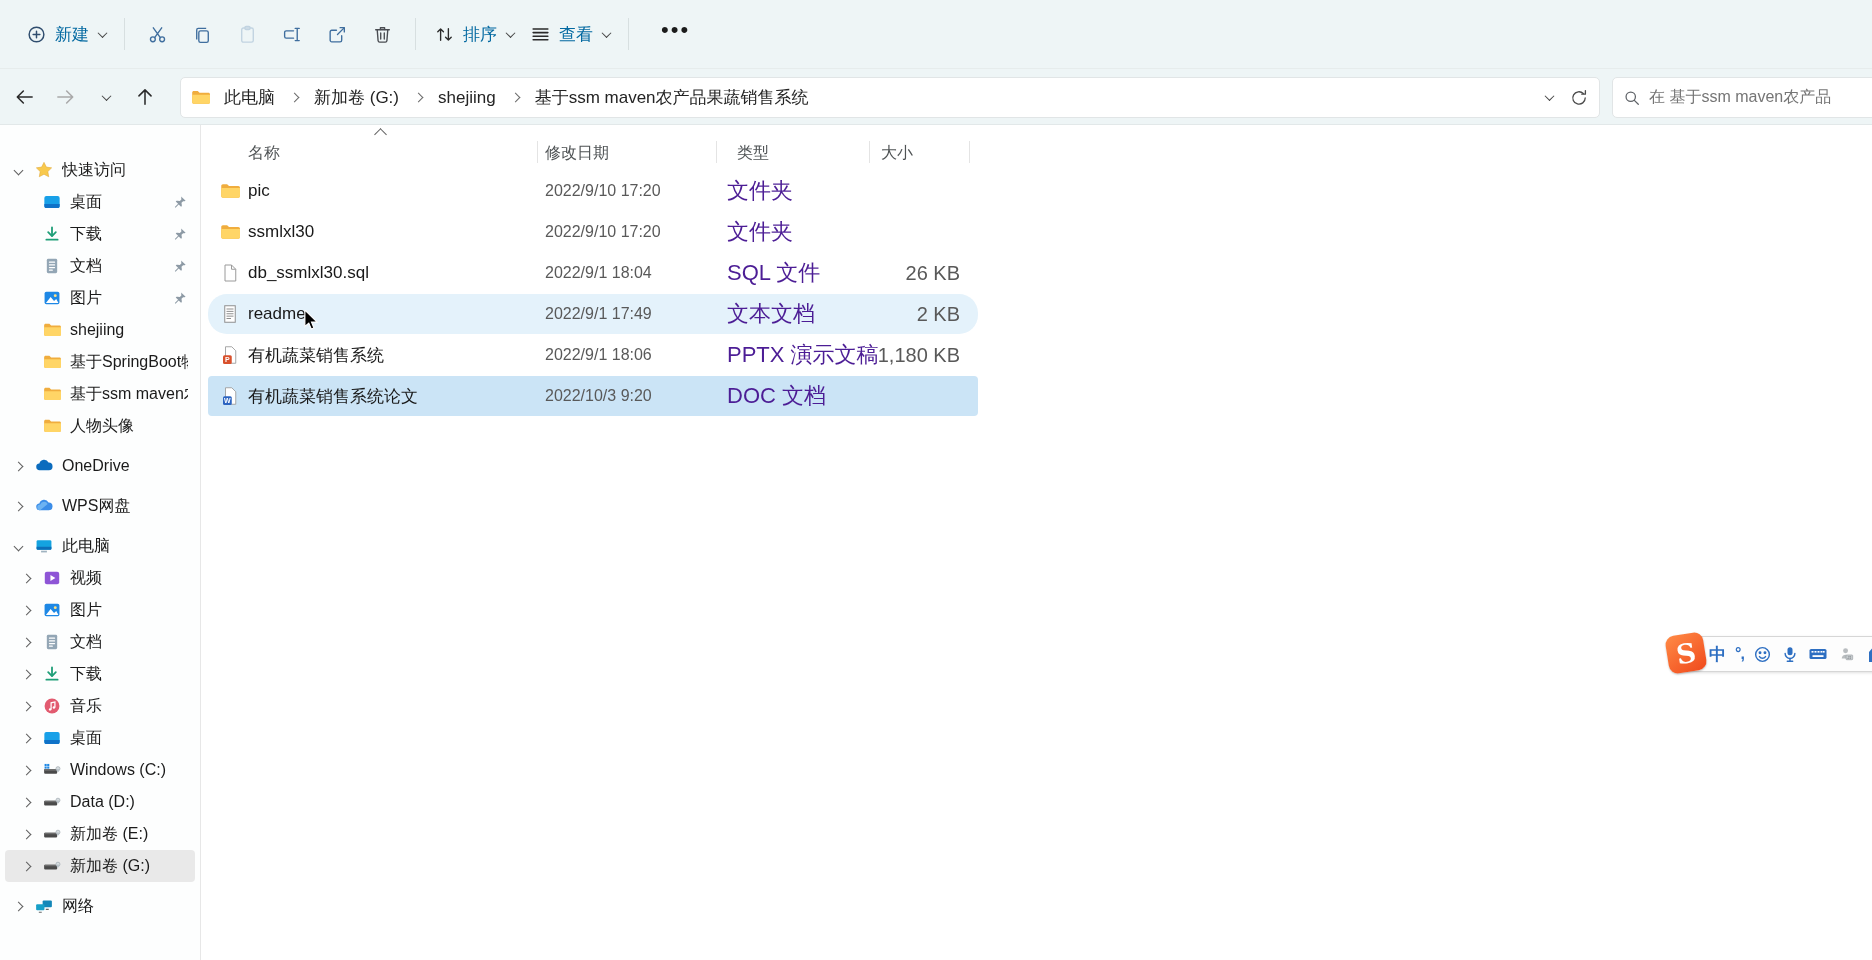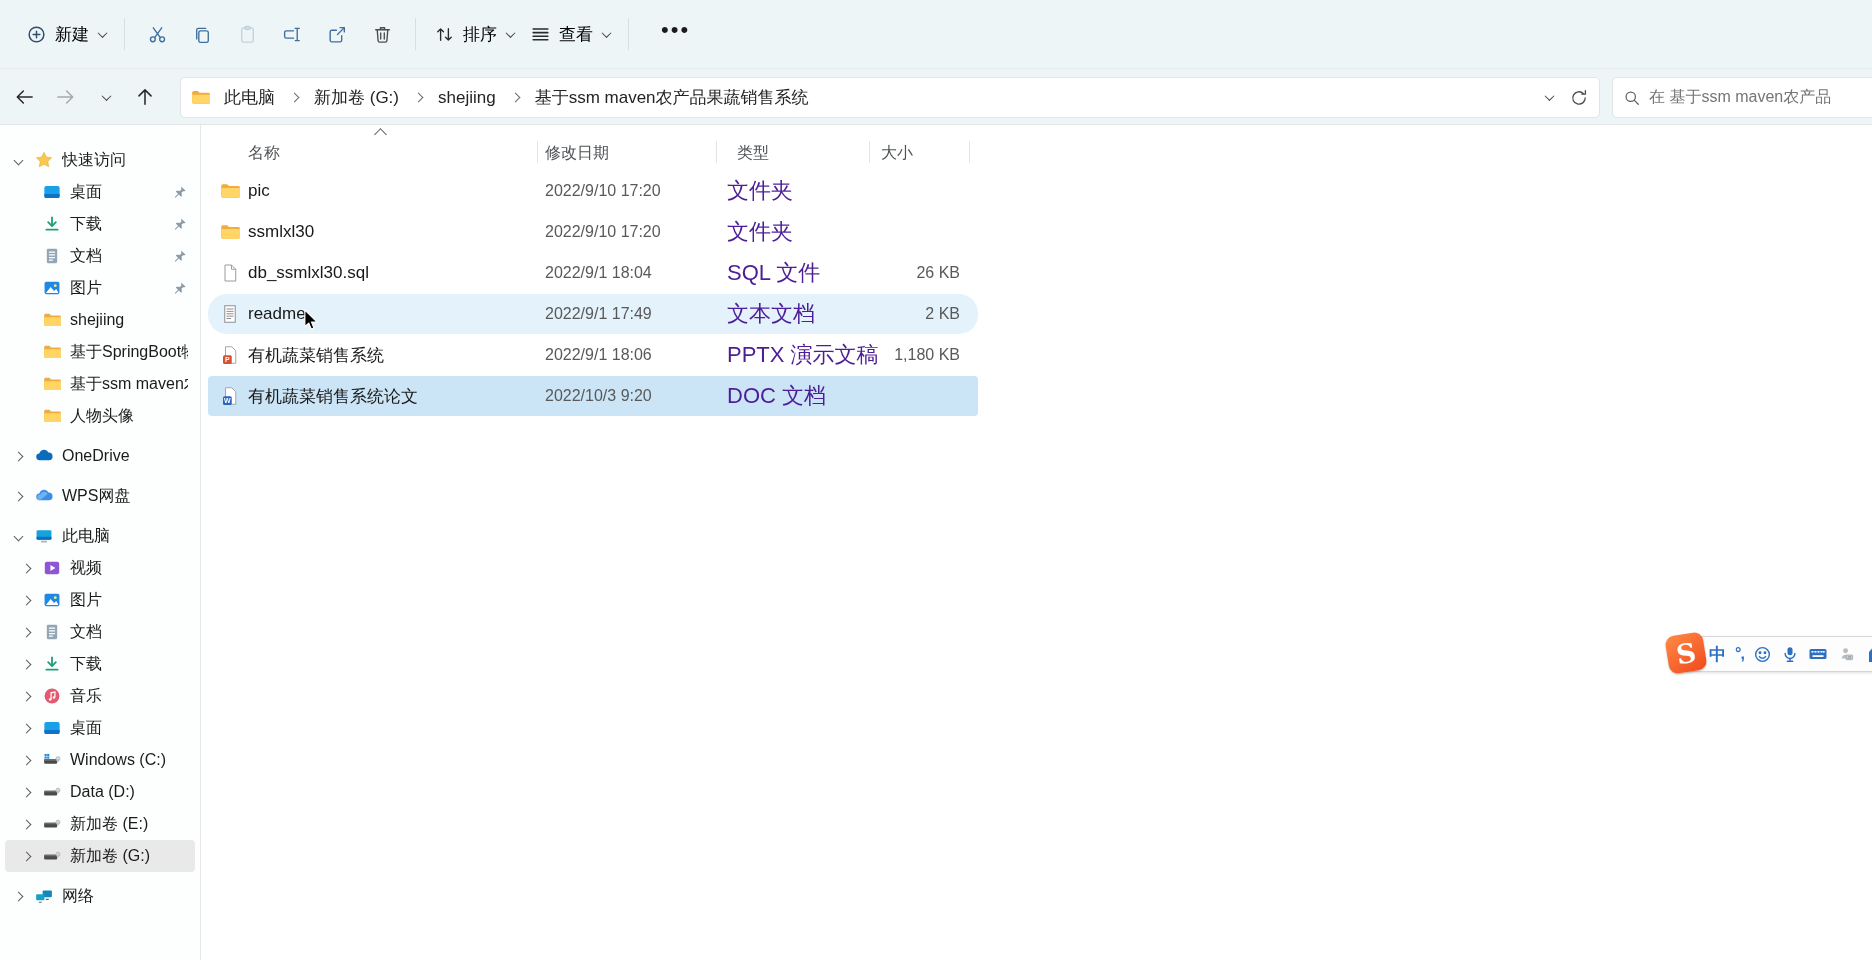--- a/index.html
+++ b/index.html
@@ -5,41 +5,41 @@
   html,body{margin:0;padding:0;width:1872px;height:960px;overflow:hidden;
     font-family:"Liberation Sans","DejaVu Sans",sans-serif;background:#fff;color:#1b1b1b;}
   #app{position:relative;width:1872px;height:960px;background:#fff;}
 
   
   .chrome{position:absolute;left:0;top:0;width:1872px;height:124px;background:#eef5f6;border-bottom:1px solid #e2e8e9;}
   .toolbar{position:absolute;left:0;top:0;width:1872px;height:69px;display:flex;align-items:center;padding-left:18px;box-sizing:border-box;border-bottom:1px solid #e6ecec;}
   .tbtn{display:flex;align-items:center;gap:8px;border-radius:4px;padding:6px 8px;cursor:default;}
   .tbtn svg{display:block}
   .tbtn.icon-only{padding:6px 12px;}
-  .tlabel{font-size:17px;color:#000000;}
+  .tlabel{font-size:17px;color:#0369a1;}
   .tsep{width:1px;height:32px;background:#d7dfe0;margin:0 10px;}
   .chev{display:inline-block;width:7px;height:7px;border-right:1.6px solid #444;border-bottom:1.6px solid #444;transform:rotate(45deg) translate(-1px,-1px);margin-left:2px;}
   .chev.small{width:6px;height:6px;}
   .ellipsis{font-size:22px;letter-spacing:2px;color:#1b1b1b;padding:0 10px;line-height:10px;margin-top:-8px;}
   .disabled{opacity:.55}
 
   
   .addr-row{position:absolute;left:0;top:70px;width:1872px;height:54px;display:flex;align-items:center;}
   .navbtn{width:34px;height:34px;display:flex;align-items:center;justify-content:center;border-radius:4px;margin-left:6px;}
   .navbtn:first-child{margin-left:8px}
   .addr-box{position:absolute;left:180px;top:7px;width:1420px;height:41px;background:#fff;border:1px solid #e1e5e6;border-radius:5px;display:flex;align-items:center;box-sizing:border-box;padding:0 10px;}
   .crumbs{display:flex;align-items:center;font-size:17px;color:#242424;white-space:nowrap;}
   .crumb{padding:3px 4px;border-radius:3px;}
   .crumb-sep{display:inline-block;width:6px;height:6px;border-right:1.4px solid #6a6a6a;border-bottom:1.4px solid #6a6a6a;transform:rotate(-45deg);margin:0 12px;}
   .addr-right{margin-left:auto;display:flex;align-items:center;gap:16px;}
   .search-box{position:absolute;left:1612px;top:7px;width:268px;height:41px;background:#fff;border:1px solid #e1e5e6;border-radius:5px;display:flex;align-items:center;box-sizing:border-box;padding:0 10px;overflow:hidden;}
   .search-text{font-size:16px;color:#757575;white-space:nowrap;margin-left:8px;}
 
   
-  .sidebar{position:absolute;left:0;top:125px;width:200px;height:835px;background:#fdfefe;padding-top:19px;box-sizing:border-box;overflow:hidden;}
+  .sidebar{position:absolute;left:0;top:125px;width:200px;height:835px;background:#fdfefe;padding-top:29px;box-sizing:border-box;overflow:hidden;}
   .side-divider{position:absolute;left:200px;top:125px;width:1px;height:835px;background:#e7e7e7;}
   .s-item{display:flex;align-items:center;height:32px;margin:0 5px;border-radius:4px;font-size:16px;color:#1b1b1b;white-space:nowrap;}
   .s-item.gap{margin-top:8px;}
   .s-item.selected{background:#e9e9e9;}
   .s-item .chevslot{width:18px;display:flex;align-items:center;justify-content:center;flex:none;}
   .s-item.lvl0{padding-left:4px;}
   .s-item.lvl1{padding-left:12px;}
   .s-chev-right{width:6px;height:6px;border-right:1.4px solid #5f5f5f;border-bottom:1.4px solid #5f5f5f;transform:rotate(-45deg);}
   .s-chev-down{width:6px;height:6px;border-right:1.4px solid #5f5f5f;border-bottom:1.4px solid #5f5f5f;transform:rotate(45deg);}
   .s-icon{width:18px;height:18px;margin-left:8px;flex:none;}
@@ -58,21 +58,21 @@
   .rows{position:relative;margin-top:2px;}
   .frow{position:relative;height:40px;margin-bottom:1px;border-radius:4px;font-size:17px;text-align:right;}
   .frow.hover{background:#e4f2fb;border-radius:19px;}
   .frow.selected{background:#cbe4f6;}
   .fcell{position:absolute;top:0;height:40px;display:flex;align-items:center;}
   .c-icon{left:12px;width:20px;justify-content:center;}
   .c-icon svg{width:20px;height:20px;display:block}
   .c-name{left:40px;color:#191919;}
   .c-date{left:337px;color:#595959;font-size:16px;}
   .c-type{left:519px;color:#4c1d95;font-size:22px;}
-  .c-size{left:548px;width:204px;justify-content:flex-end;color:#595959;font-size:16px;}
+  .c-size{left:548px;width:204px;justify-content:flex-end;color:#595959;font-size:20px;}
 
   
   .cursor{position:absolute;left:303px;top:310px;z-index:50;}
 
   
   .ime{position:absolute;left:1676px;top:636px;width:206px;height:36px;background:#fdfdfd;border:1px solid #d6d6d6;border-radius:4px;box-shadow:0 1px 3px rgba(0,0,0,.12);display:flex;align-items:center;padding-left:32px;gap:9px;box-sizing:border-box;}
   .ime-logo{position:absolute;left:-10px;top:-3px;width:38px;height:38px;border-radius:9px;background:linear-gradient(150deg,#ff8a45,#f04a1d);transform:rotate(-9deg);display:flex;align-items:center;justify-content:center;color:#fff;font-weight:bold;font-size:27px;font-family:"DejaVu Serif",serif;box-shadow:0 1px 2px rgba(0,0,0,.25);}
   .ime-mode{color:#2e6fc2;font-size:17px;font-weight:bold;}
   .ime-punct{color:#2e6fc2;font-size:16px;font-weight:bold;letter-spacing:-1px;}
   .ime i{display:flex;align-items:center}

